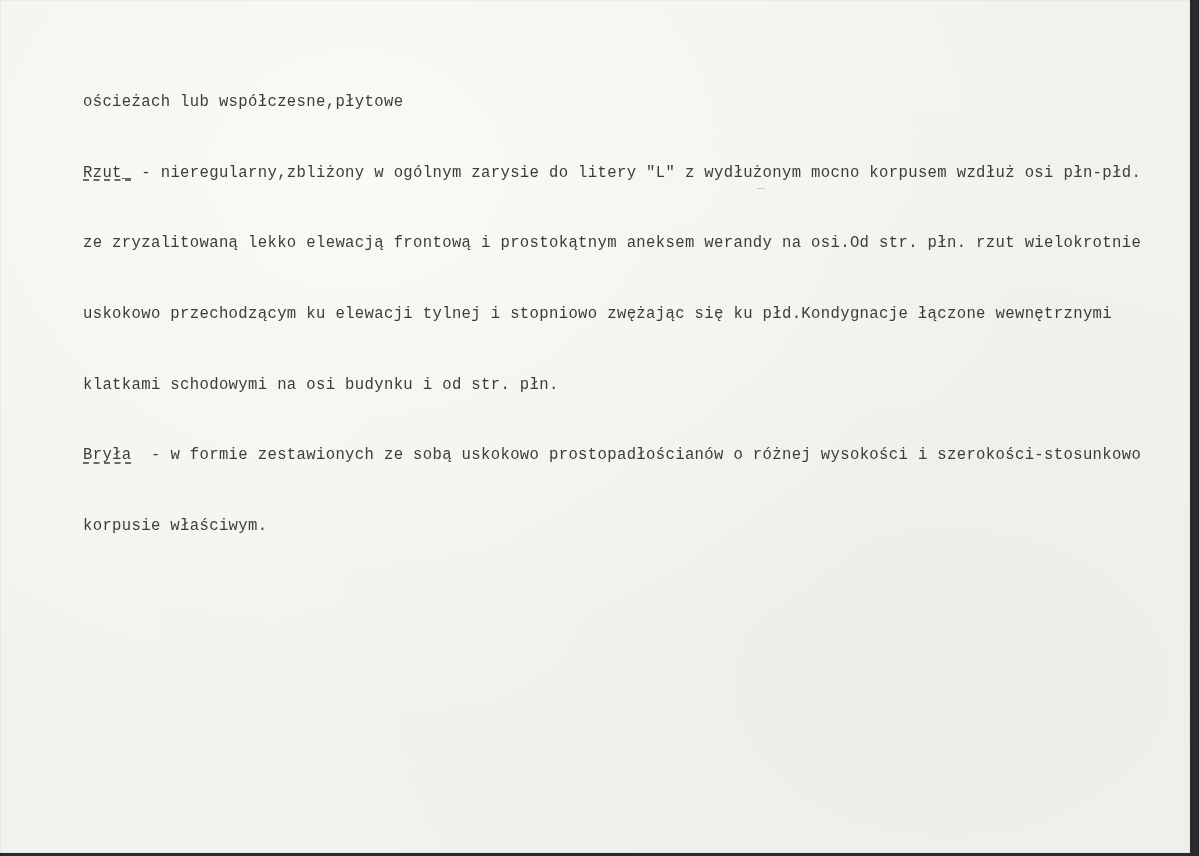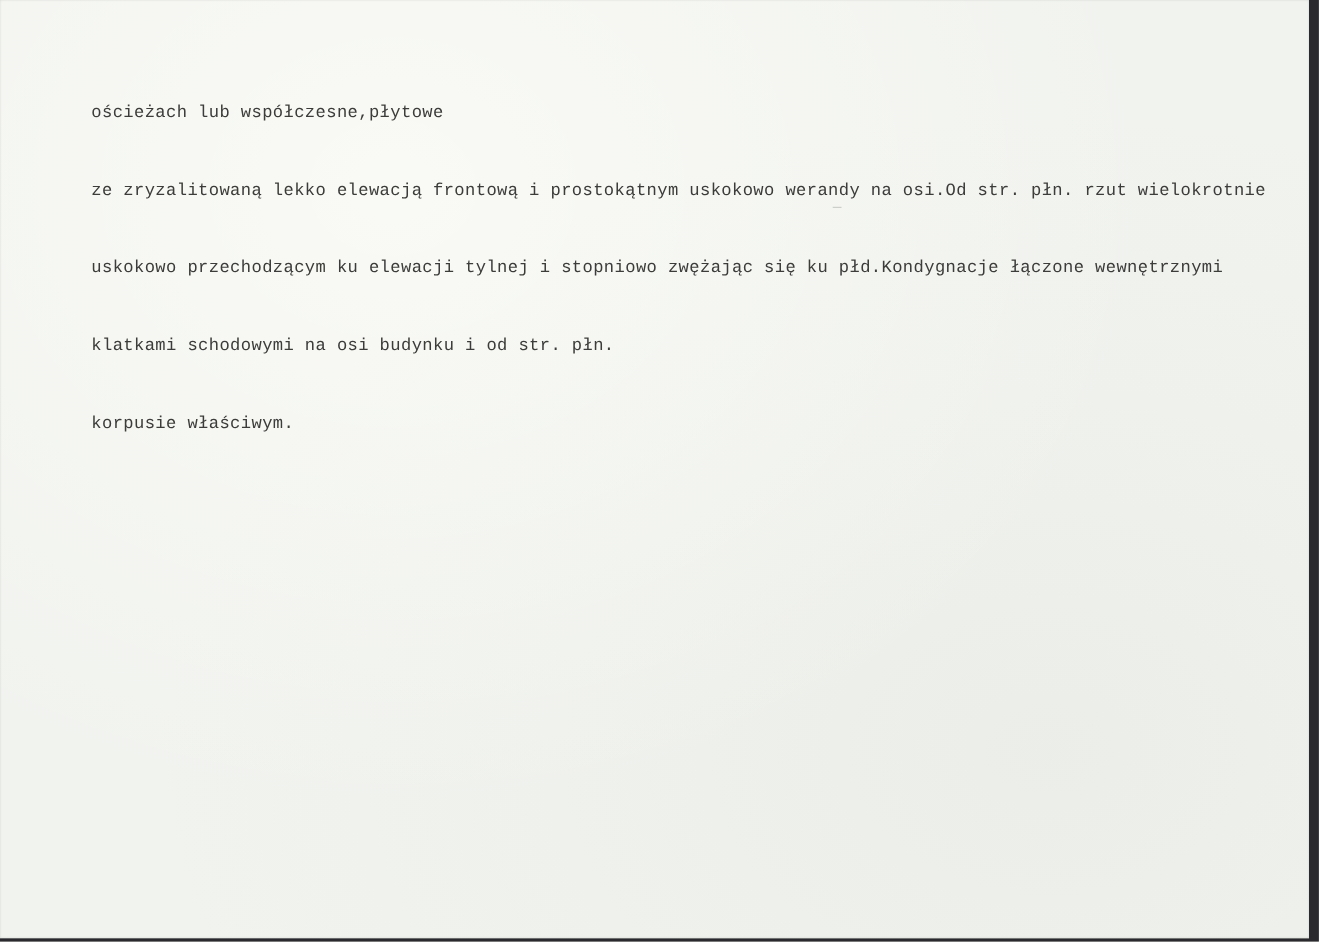--- a/index.html
+++ b/index.html
@@ -52,23 +52,25 @@
       height: 1px;
       background: #c9cbc6;
     }
   </style>
 </head>
 <body>
 
 <div class="sheet">
   <div class="text-block">
     <span class="line"><span>ościeżach lub współczesne,płytowe</span></span>
-    <span class="line"><span>ze zryzalitowaną lekko elewacją frontową i prostokątnym uskokowo werandy na osi.Od str. płn. rzut wielokrotnie</span></span>
+    <span class="line"><span class="heading">Rzut_</span><span> - nieregularny,zbliżony w ogólnym zarysie do litery "L" z wydłużonym mocno korpusem wzdłuż osi płn-płd.</span></span>
+    <span class="line"><span>ze zryzalitowaną lekko elewacją frontową i prostokątnym aneksem werandy na osi.Od str. płn. rzut wielokrotnie</span></span>
     <span class="line"><span>uskokowo przechodzącym ku elewacji tylnej i stopniowo zwężając się ku płd.Kondygnacje łączone wewnętrznymi</span></span>
     <span class="line"><span>klatkami schodowymi na osi budynku i od str. płn.</span></span>
+    <span class="line"><span class="heading">Bryła</span><span>  - w formie zestawionych ze sobą uskokowo prostopadłościanów o różnej wysokości i szerokości-stosunkowo</span></span>
     <span class="line"><span>korpusie właściwym.</span></span>
     
     
     
     
     
     
     
     
     

